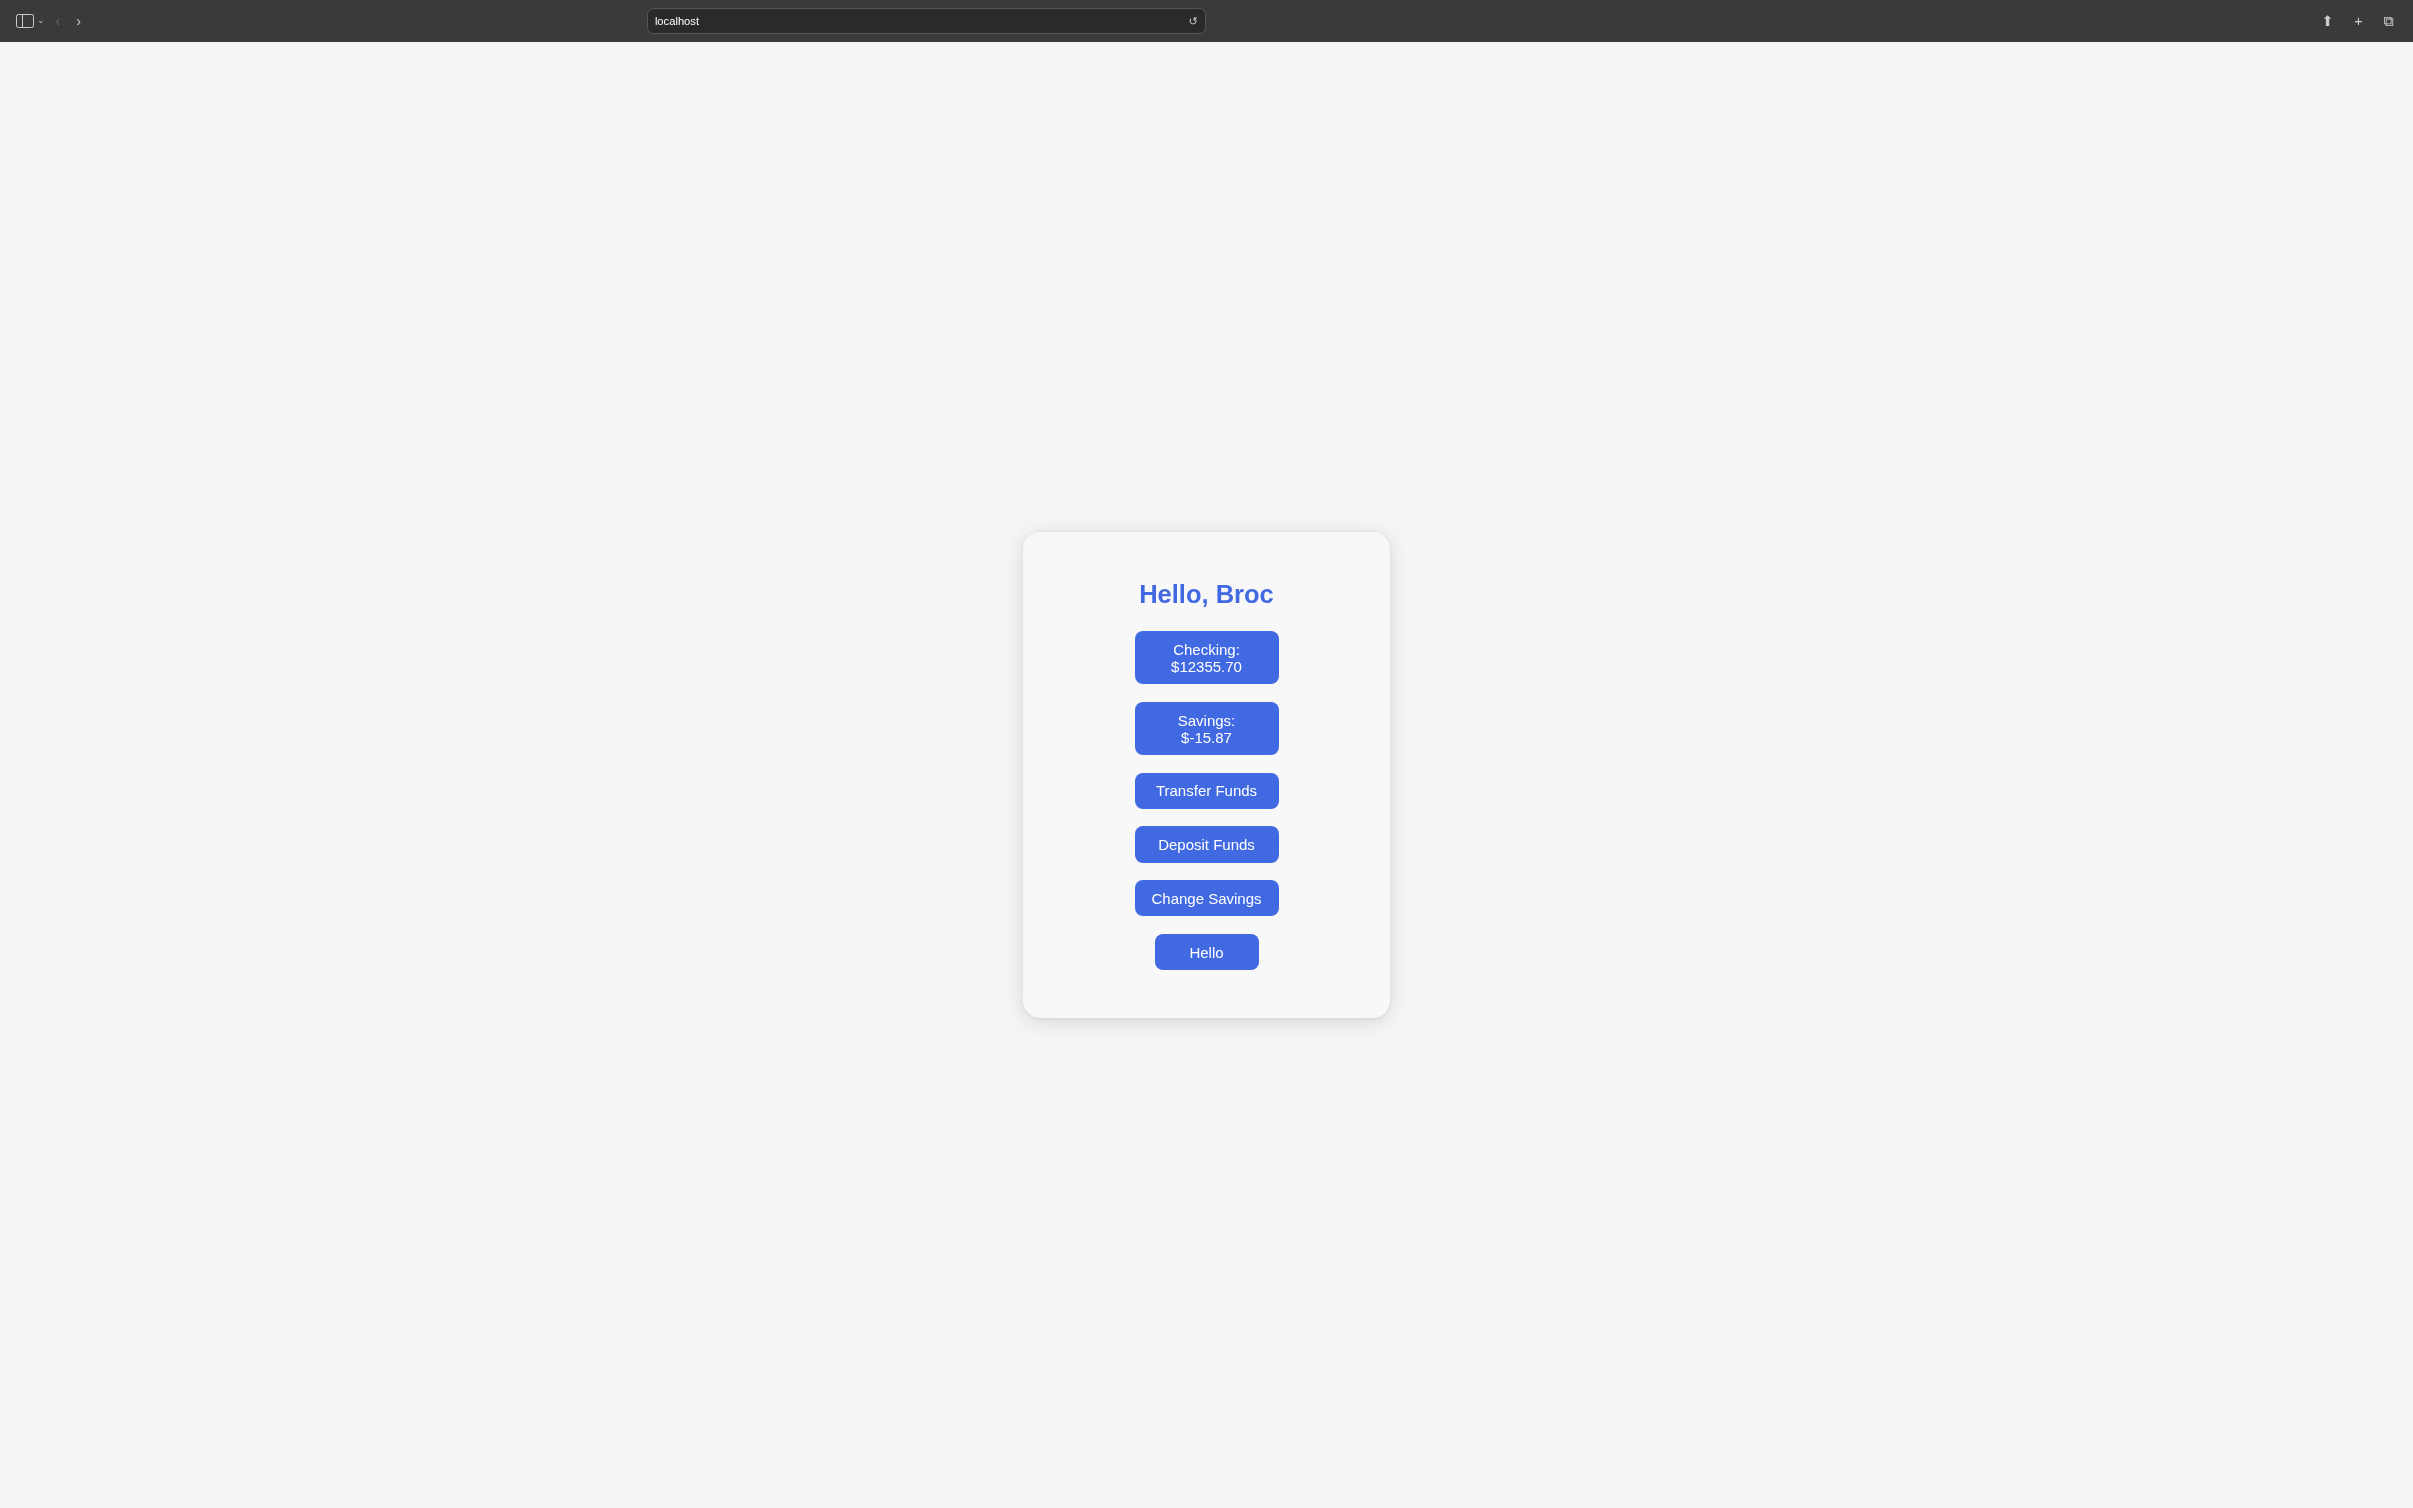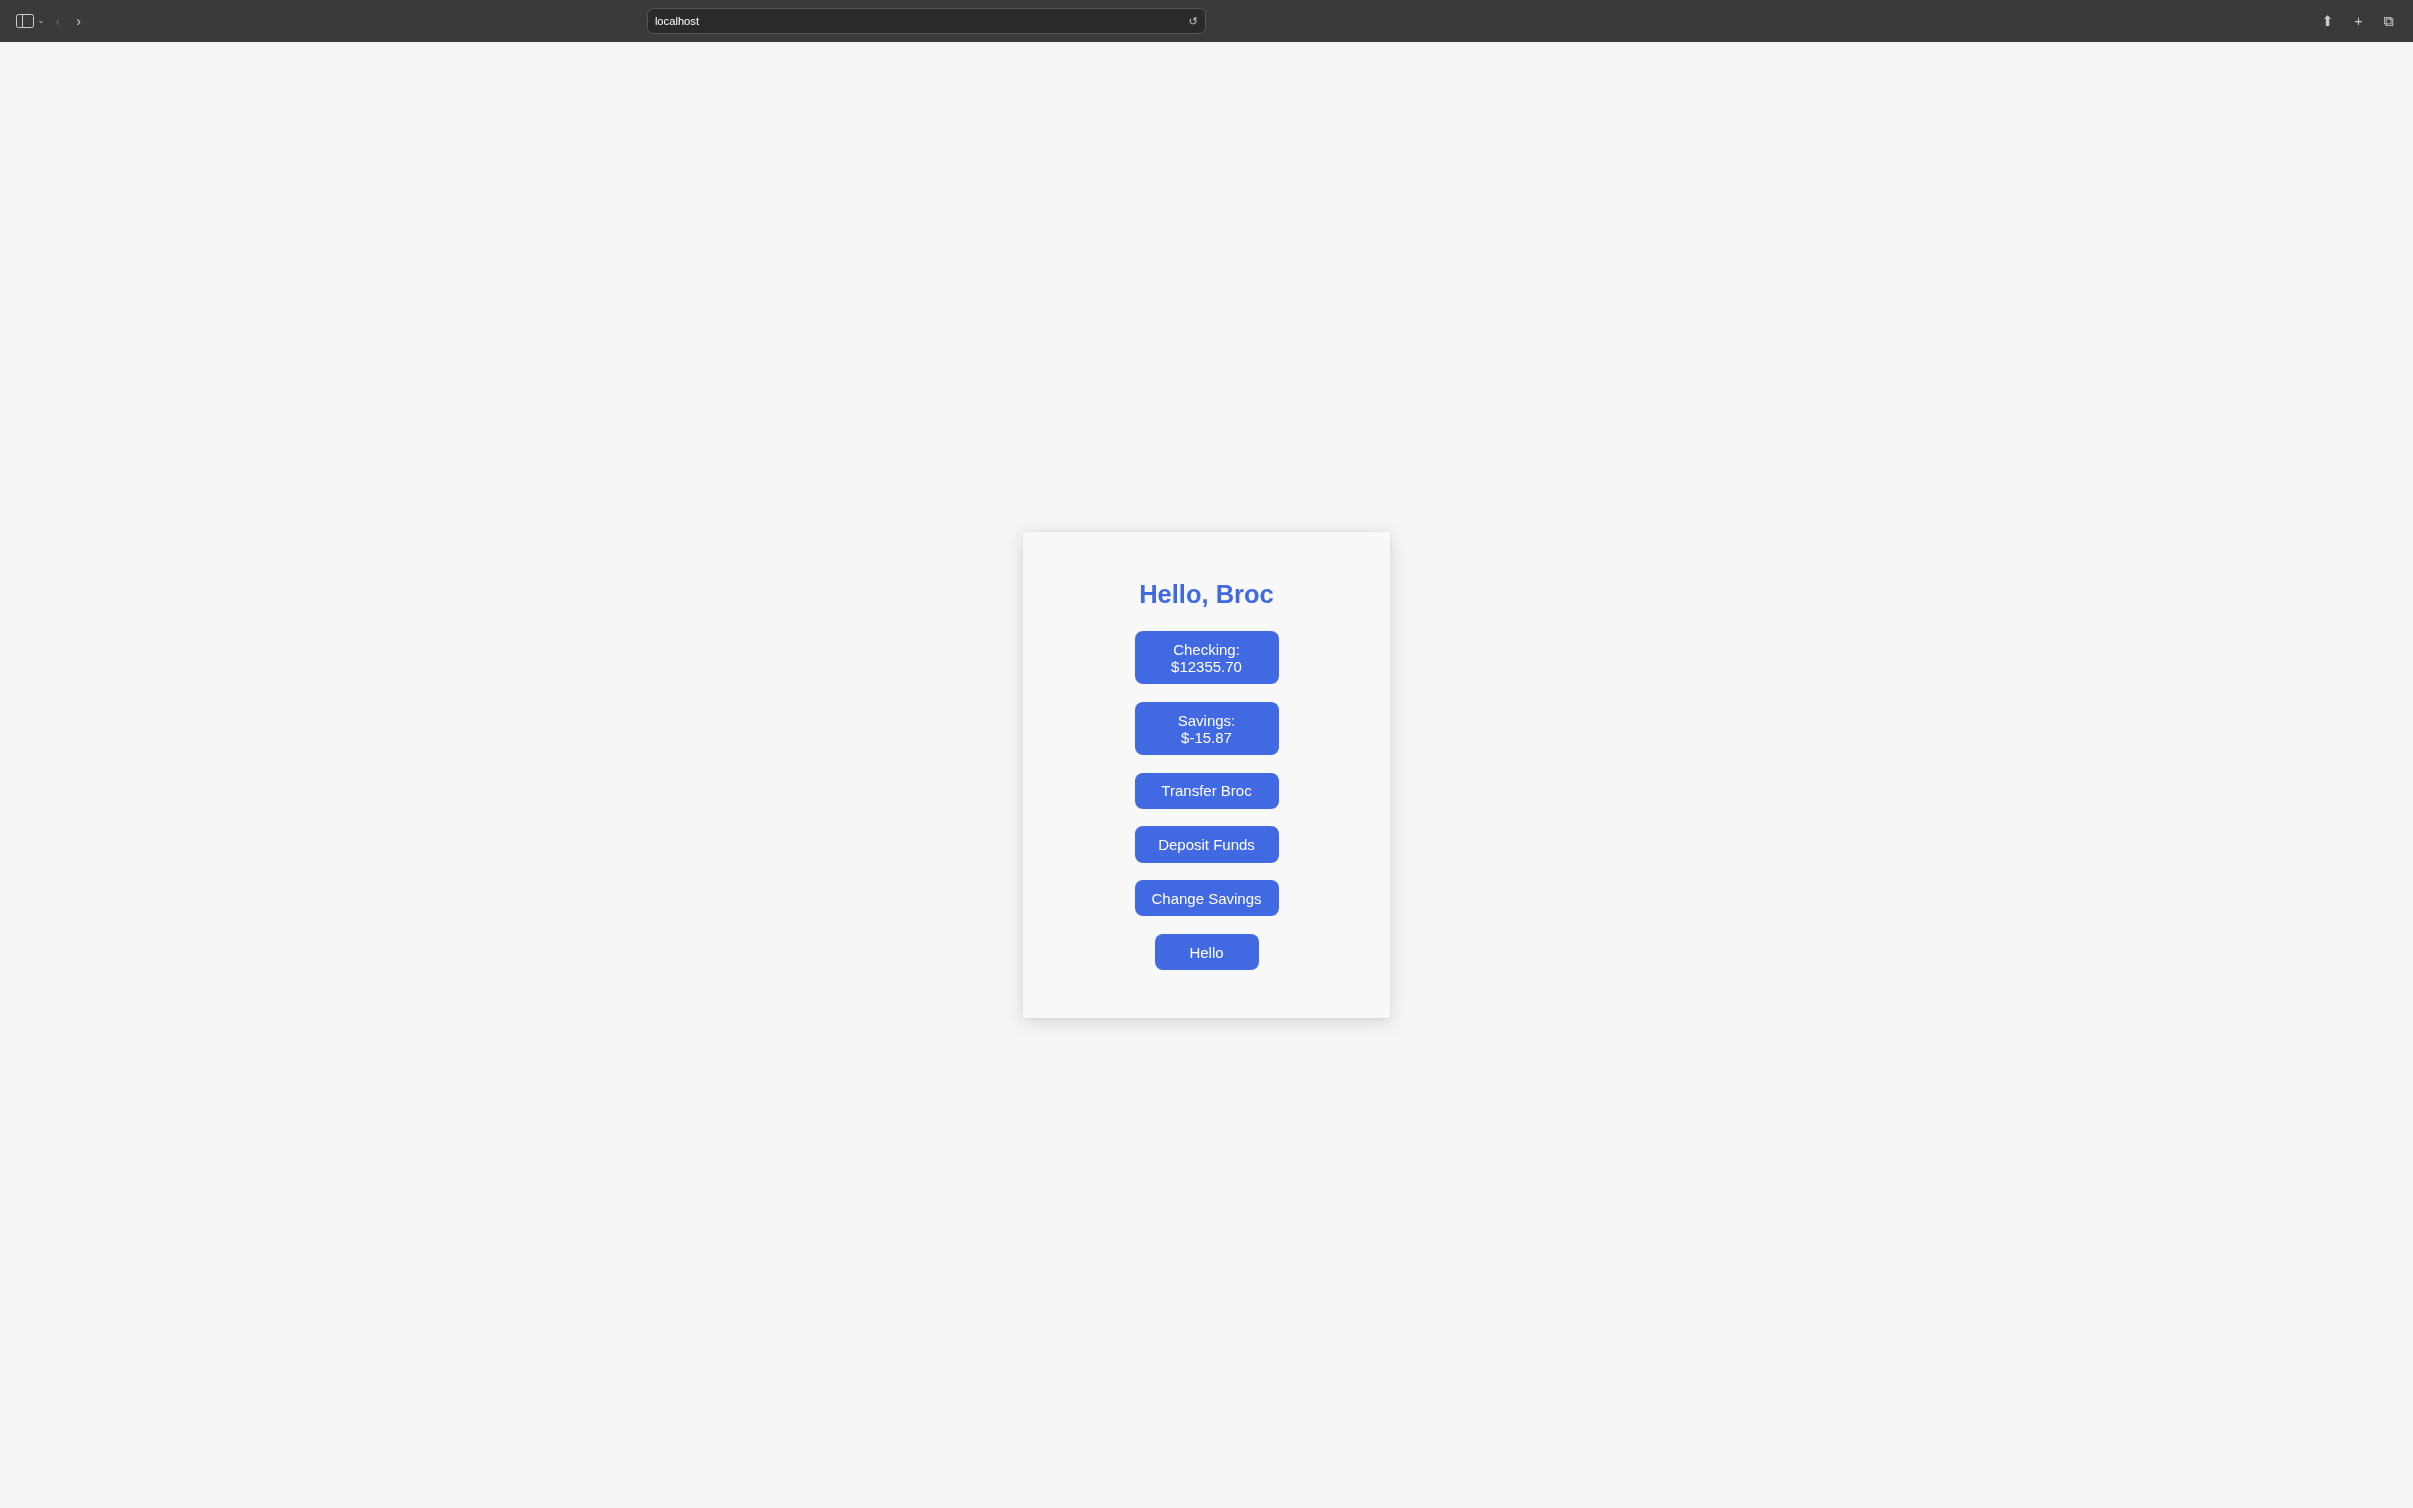--- a/index.html
+++ b/index.html
@@ -132,21 +132,21 @@
       height: calc(1508px - 42px);
       background: #f5f5f5;
       display: flex;
       align-items: center;
       justify-content: center;
     }
 
     
     .card {
       background: #f8f8f8;
-      border-radius: 1px;
+      border-radius: 17px;
       box-shadow: 0 3.2px 19px rgba(0,0,0,0.12), 0 0.8px 3.2px rgba(0,0,0,0.06);
       width: 367px;
       padding: 48px 32px 48px 32px;
       display: flex;
       flex-direction: column;
       align-items: center;
       gap: 17.6px;
     }
 
     .greeting {
@@ -203,19 +203,19 @@
     <button class="browser-btn">⧉</button>
   </div>
 </div>
 
 <div class="page-content">
   <div class="card">
     <h1 class="greeting">Hello, Broc</h1>
 
     <button class="action-btn">Checking: $12355.70</button>
     <button class="action-btn">Savings: $-15.87</button>
-    <button class="action-btn">Transfer Broc</button>
+    <button class="action-btn">Transfer Funds</button>
     <button class="action-btn">Deposit Funds</button>
     <button class="action-btn">Change Savings</button>
     <button class="action-btn logout-btn">Hello</button>
   </div>
 </div>
 
 
 </body></html>

